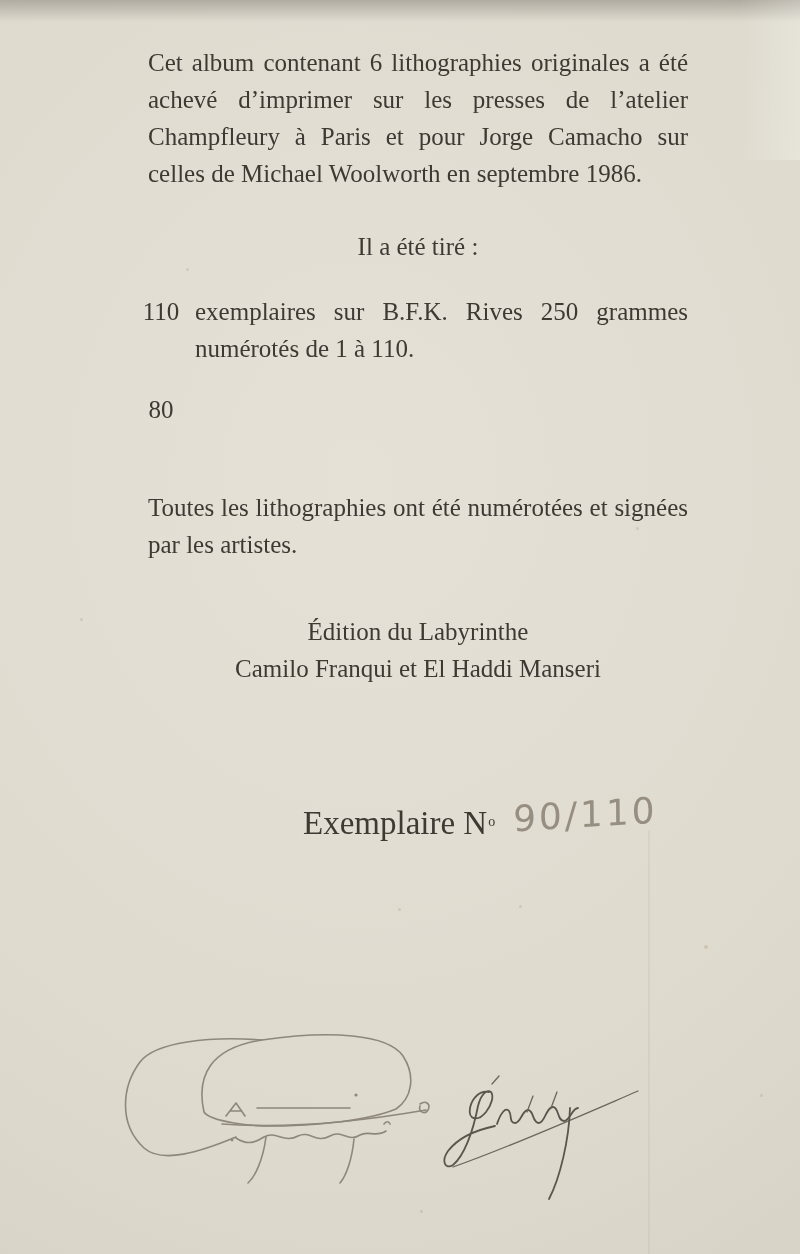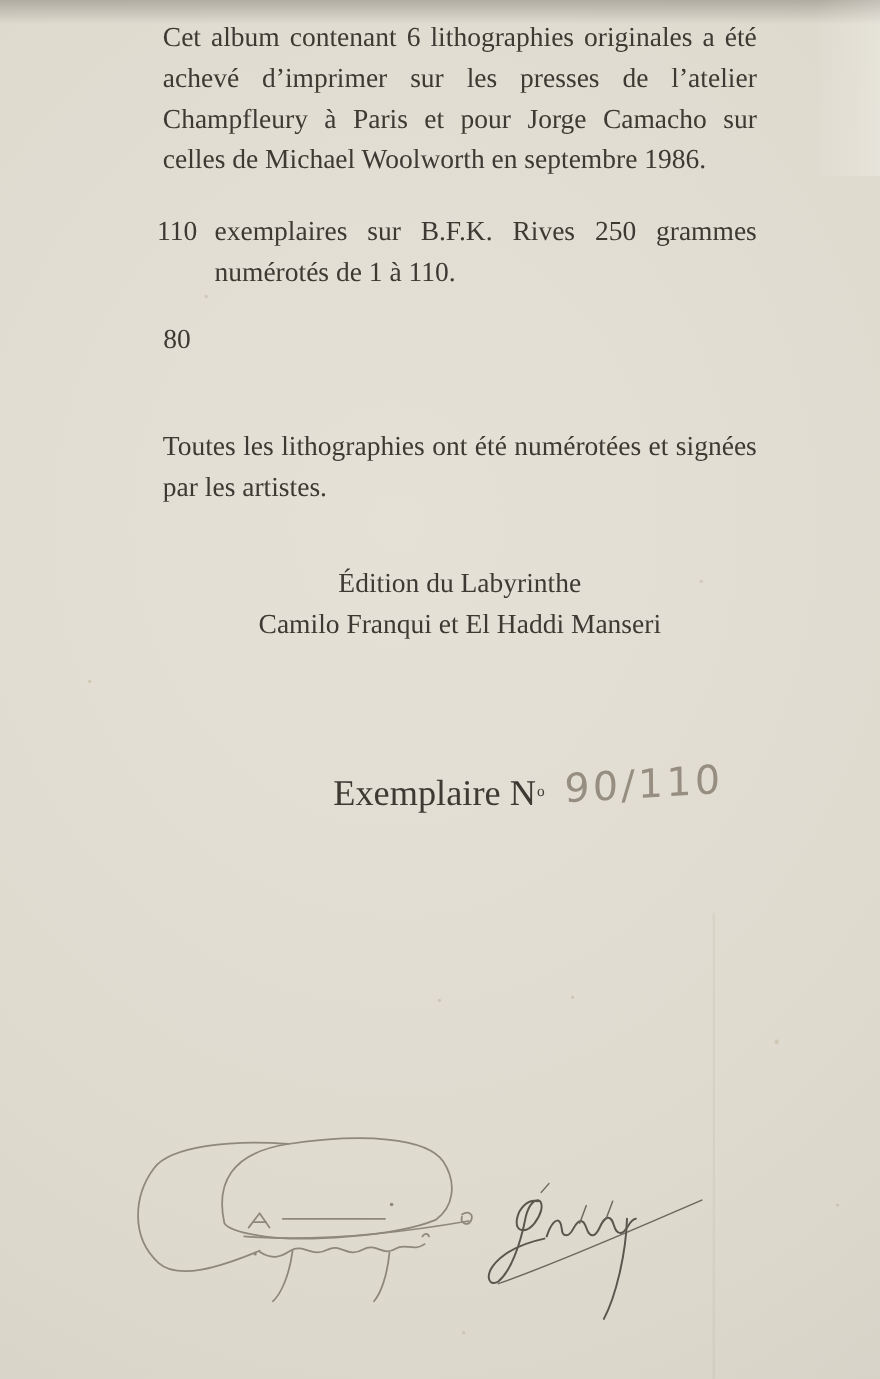--- a/index.html
+++ b/index.html
@@ -21,21 +21,21 @@
     pointer-events:none;
   }
   .crease{
     position:absolute;left:648px;top:830px;width:2px;height:424px;
     background:rgba(90,85,75,0.06);
     pointer-events:none;
   }
   .speck{position:absolute;border-radius:50%;background:rgba(150,125,85,0.22);pointer-events:none;}
   .content{
     position:relative;
-    width:540px;margin-left:148px;padding-top:16px;
+    width:540px;margin-left:148px;padding-top:44px;
     font-size:25px;line-height:37px;
   }
   p{margin:0;}
   .justify{text-align:justify;}
   .heading{margin-top:36px;text-align:center;}
   .editions{margin-top:28px;margin-left:-12px;width:552px;}
   .edition{display:flex;}
   .edition:nth-child(1){margin-bottom:24px;}
   .edition:nth-child(2){margin-bottom:13px;}
   .edition .num{flex:none;width:50px;text-align:center;padding-right:9px;}
@@ -73,20 +73,21 @@
   <div class="speck" style="left:636px;top:527px;width:3px;height:3px;"></div>
   <div class="speck" style="left:186px;top:268px;width:3px;height:3px;"></div>
   <div class="speck" style="left:80px;top:618px;width:3px;height:3px;"></div>
   <div class="speck" style="left:398px;top:908px;width:3px;height:3px;"></div>
   <div class="speck" style="left:420px;top:1210px;width:3px;height:3px;"></div>
 
   <div class="content">
 
     <p class="justify">Cet album contenant 6 lithographies originales a été achevé d’imprimer sur les presses de l’atelier Champfleury à Paris et pour Jorge Camacho sur celles de Michael Woolworth en septembre 1986.</p>
 
+    <p class="heading">Il a été tiré :</p>
 
     <div class="editions">
       <div class="edition">
         <span class="num">110</span>
         <span class="etext">exemplaires sur B.F.K. Rives 250 grammes numérotés de 1 à 110.</span>
       </div>
       <div class="edition">
         <span class="num">80</span>
       </div>
       <div class="edition">

